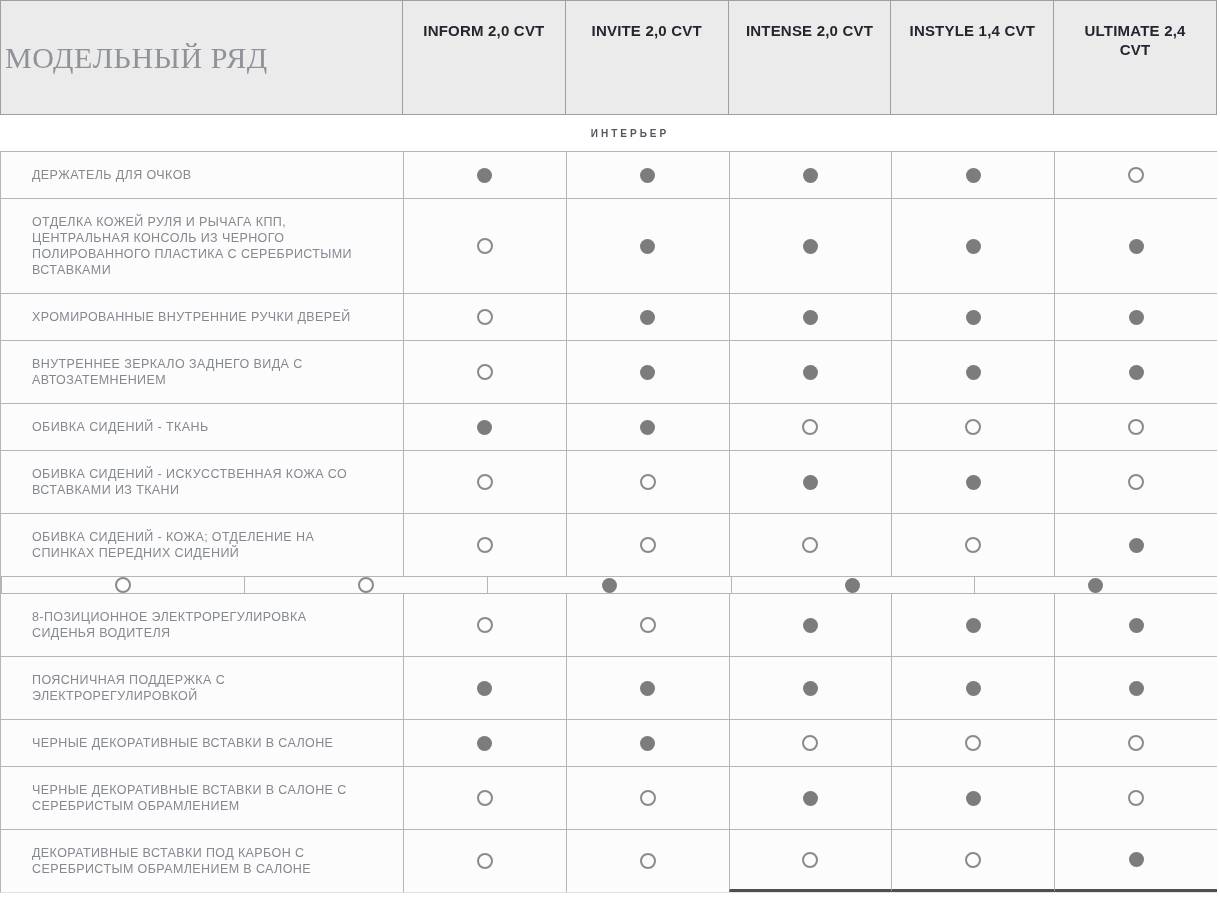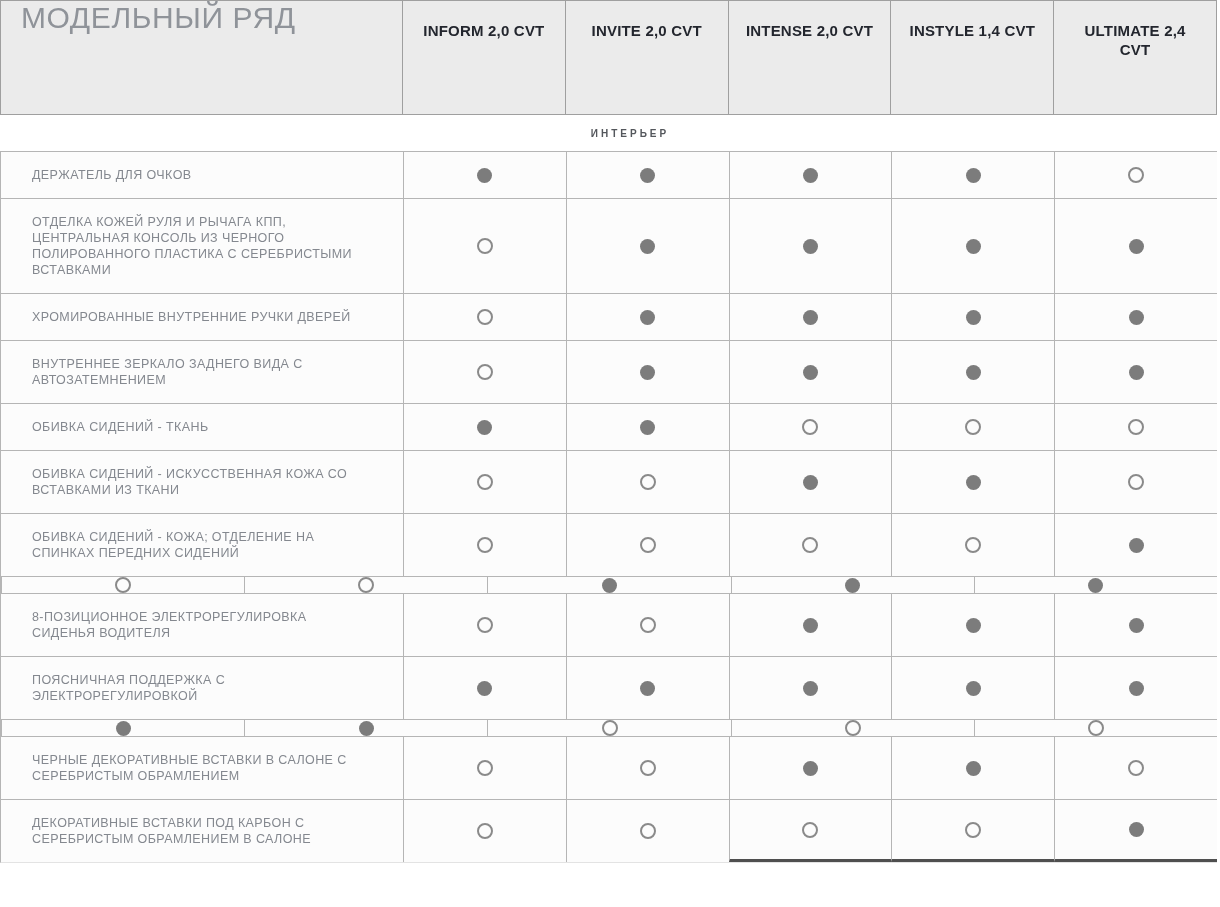--- a/index.html
+++ b/index.html
@@ -4,21 +4,21 @@
 <style>
   * { box-sizing: border-box; }
   html,body { margin:0; padding:0; background:#ffffff; }
   body { font-family: "Liberation Sans", sans-serif; }
   .page { width:1220px; height:907px; overflow:hidden; background:#ffffff; position:relative; }
 
   
   .header-row { display:flex; width:1217px; height:115px; background:#ebebeb;
                 border:1px solid #9f9f9f; }
   .title-cell { flex:0 0 402px; border-right:1px solid #9f9f9f; display:flex;
-                align-items:flex-start; padding-left:20px; }
+                align-items:center; padding-left:4px;font-family:Liberation Serif, serif; }
   .page-title { font-size:30px; color:#8f9399; letter-spacing:.6px; font-weight:400; }
   .trim-headers { display:flex; flex:1; }
   .trim-cell { flex:1; border-right:1px solid #9f9f9f; text-align:center;
                padding:20px 14px 0 14px; font-weight:bold; font-size:15px;
                line-height:19px; color:#23262e; letter-spacing:.2px; }
   .trim-cell:last-child { border-right:none; }
 
   
   .section-band { width:1220px; height:36px; display:flex; align-items:center;
                   justify-content:center; background:#ffffff;padding-left:40px; }
@@ -239,20 +239,21 @@
           <span class="dot filled"></span>
         </div>
         <div class="value-cell">
           <span class="dot filled"></span>
         </div>
         <div class="value-cell">
           <span class="dot filled"></span>
         </div>
       </div>
       <div class="feature-row">
+        <div class="feature-label">ЧЕРНЫЕ ДЕКОРАТИВНЫЕ ВСТАВКИ В САЛОНЕ</div>
         <div class="value-cell">
           <span class="dot filled"></span>
         </div>
         <div class="value-cell">
           <span class="dot filled"></span>
         </div>
         <div class="value-cell">
           <span class="dot empty"></span>
         </div>
         <div class="value-cell">

